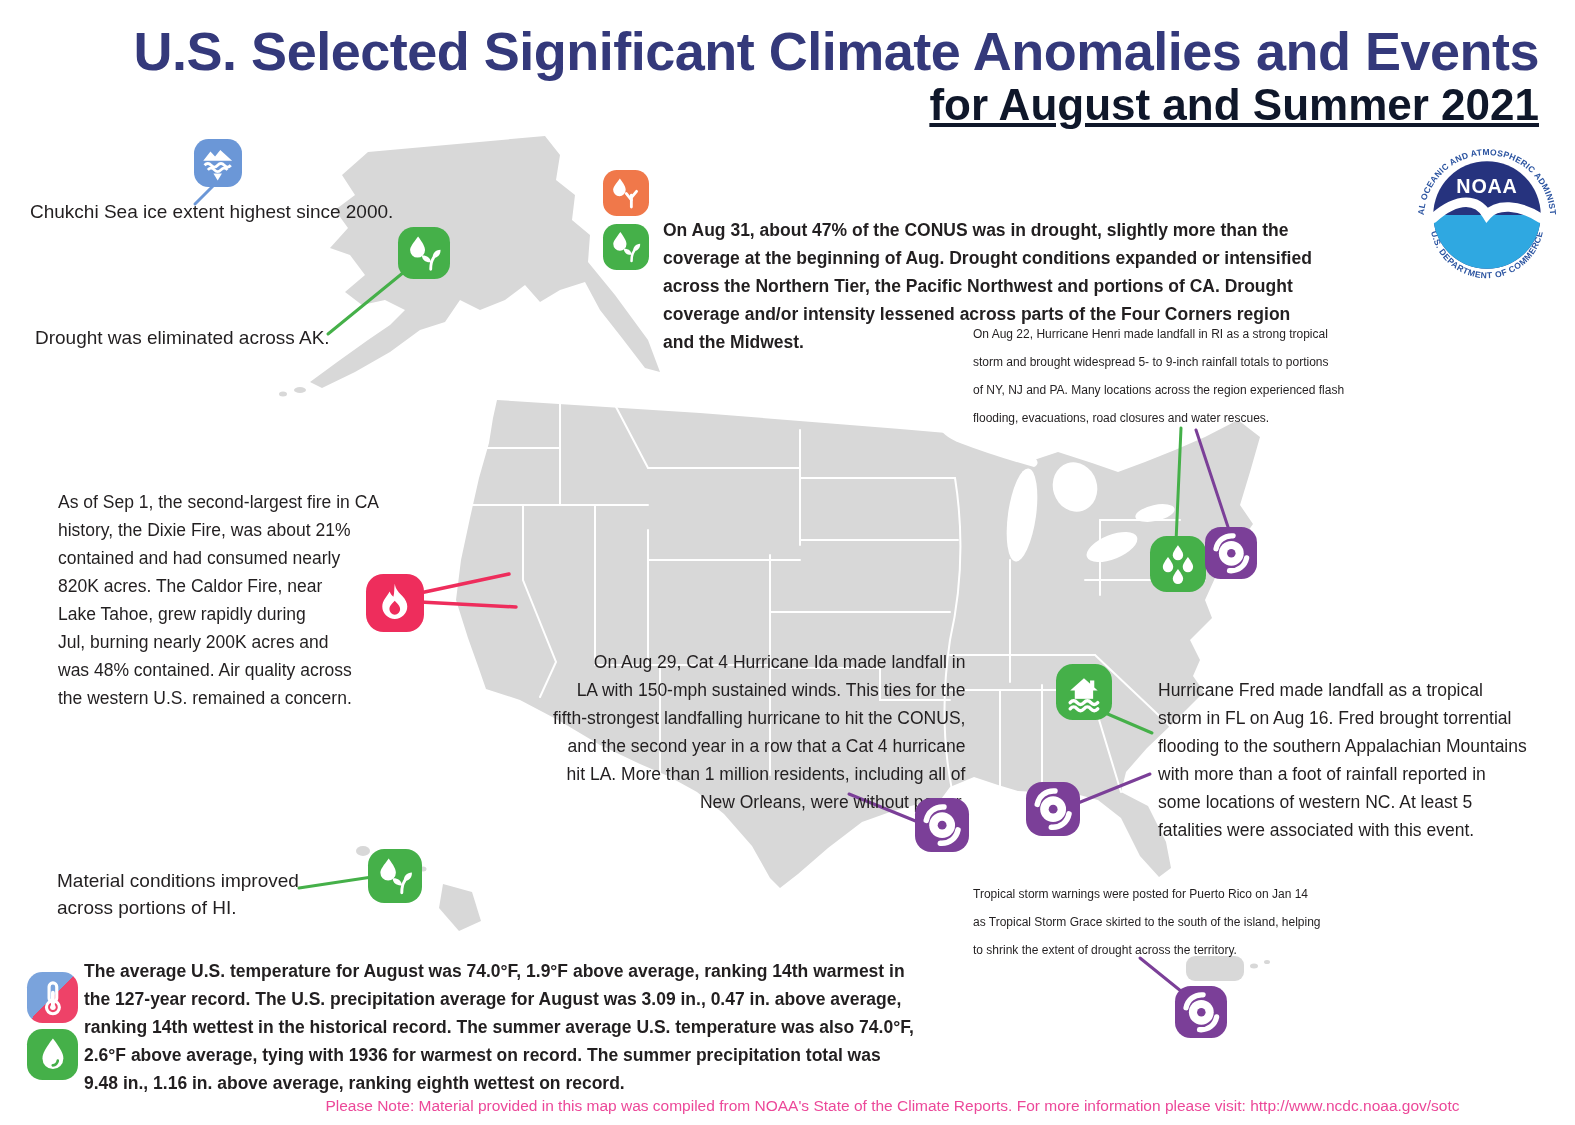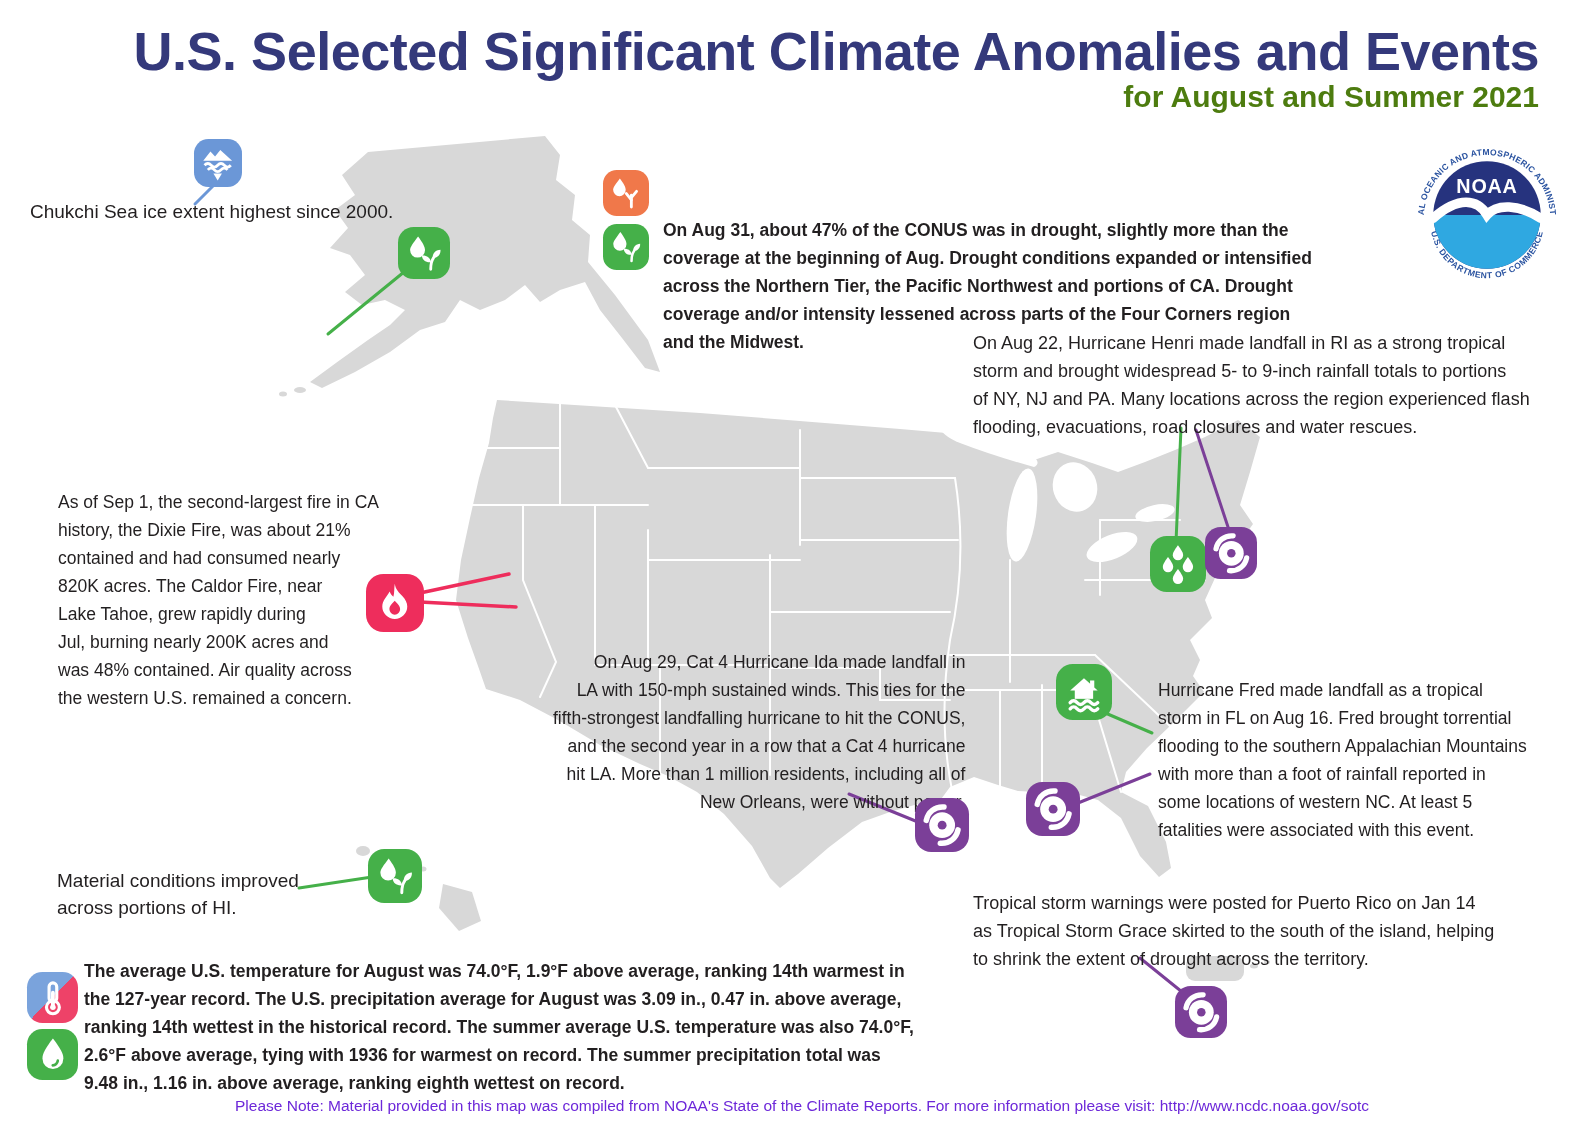--- a/index.html
+++ b/index.html
@@ -1,38 +1,38 @@
 <!DOCTYPE html>
 <html><head>
 <meta charset="utf-8">
 <style>
   html,body{margin:0;padding:0;background:#fff;}
   .canvas{position:relative;width:1575px;height:1125px;background:#ffffff;overflow:hidden;
           font-family:"Liberation Sans", sans-serif;}
   
   .title1{position:absolute;top:20px;right:36px;font-size:54px;font-weight:700;color:#34397b;letter-spacing:-0.5px;white-space:nowrap;}
-  .title2{position:absolute;top:80px;right:36px;font-size:30px;font-weight:700;color:#4d7c0f;white-space:nowrap;}
+  .title2{position:absolute;top:80px;right:36px;font-size:44px;font-weight:700;color:#0f172a;white-space:nowrap;text-decoration:underline;}
   
   .maplayer{position:absolute;left:0;top:0;z-index:0;}
   
   .ann{position:absolute;color:#221f20;font-size:17.5px;line-height:28px;white-space:pre-line;z-index:2;}
   .ann.big{font-size:19px;}
   .ann.bold{font-weight:700;}
-  .ann.small{font-size:18px;margin-top:9px;}
+  .ann.small{font-size:12px;}
   
   .icon{position:absolute;z-index:3;border-radius:30%;display:flex;align-items:center;justify-content:center;}
   .icon svg{width:82%;height:82%;}
   .bg-green{background:#45b049;}
   .bg-orange{background:#f0784a;}
   .bg-purple{background:#7b3f98;}
   .bg-pink{background:#ee2d5c;}
   .bg-blue{background:#6b97d7;}
   .bg-thermo{background:linear-gradient(to bottom right,#7aa3dc 50%,#ee4268 50%);}
   
-  .footer{position:absolute;top:1097px;left:235px;right:25px;text-align:left;font-size:15.5px;color:#6d28d9;z-index:2;}
+  .footer{position:absolute;top:1097px;left:235px;right:25px;text-align:center;font-size:15.5px;color:#ec4899;z-index:2;}
   .logo{position:absolute;left:1408px;top:136px;width:158px;height:158px;z-index:3;}
 </style>
 </head>
 <body>
 
 <div class="canvas">
 
   <svg class="maplayer" width="1575" height="1125" viewBox="0 0 1575 1125">
 
     <path fill="#d8d8d8" d="
@@ -265,20 +265,21 @@
 
   <div class="icon bg-green" style="left:27px;top:1029px;width:51px;height:51px;">
     <svg viewBox="0 0 24 24">
       <path d="M12,2.6 C16.2,8 18,11.2 18,14.1 a6,6 0 0 1 -12,0 C6,11.2 7.8,8 12,2.6 Z" fill="#fff"></path>
       <path d="M14.8,15.3 C14.5,16.8 13.4,17.8 11.9,18 " stroke="#45b049" stroke-width="1.5" fill="none" stroke-linecap="round"></path>
     </svg>
   </div>
 
   <div class="ann big" style="left:30px;top:198px;">Chukchi Sea ice extent highest since 2000.</div>
 
+  <div class="ann big" style="left:35px;top:324px;">Drought was eliminated across AK.</div>
 
   <div class="ann bold" style="left:663px;top:168px;margin-top:48px;">On Aug 31, about 47% of the CONUS was in drought, slightly more than the
 coverage at the beginning of Aug. Drought conditions expanded or intensified
 across the Northern Tier, the Pacific Northwest and portions of CA. Drought
 coverage and/or intensity lessened across parts of the Four Corners region
 and the Midwest.</div>
 
   <div class="ann small" style="left:973px;top:320px;">On Aug 22, Hurricane Henri made landfall in RI as a strong tropical
 storm and brought widespread 5- to 9-inch rainfall totals to portions
 of NY, NJ and PA. Many locations across the region experienced flash

